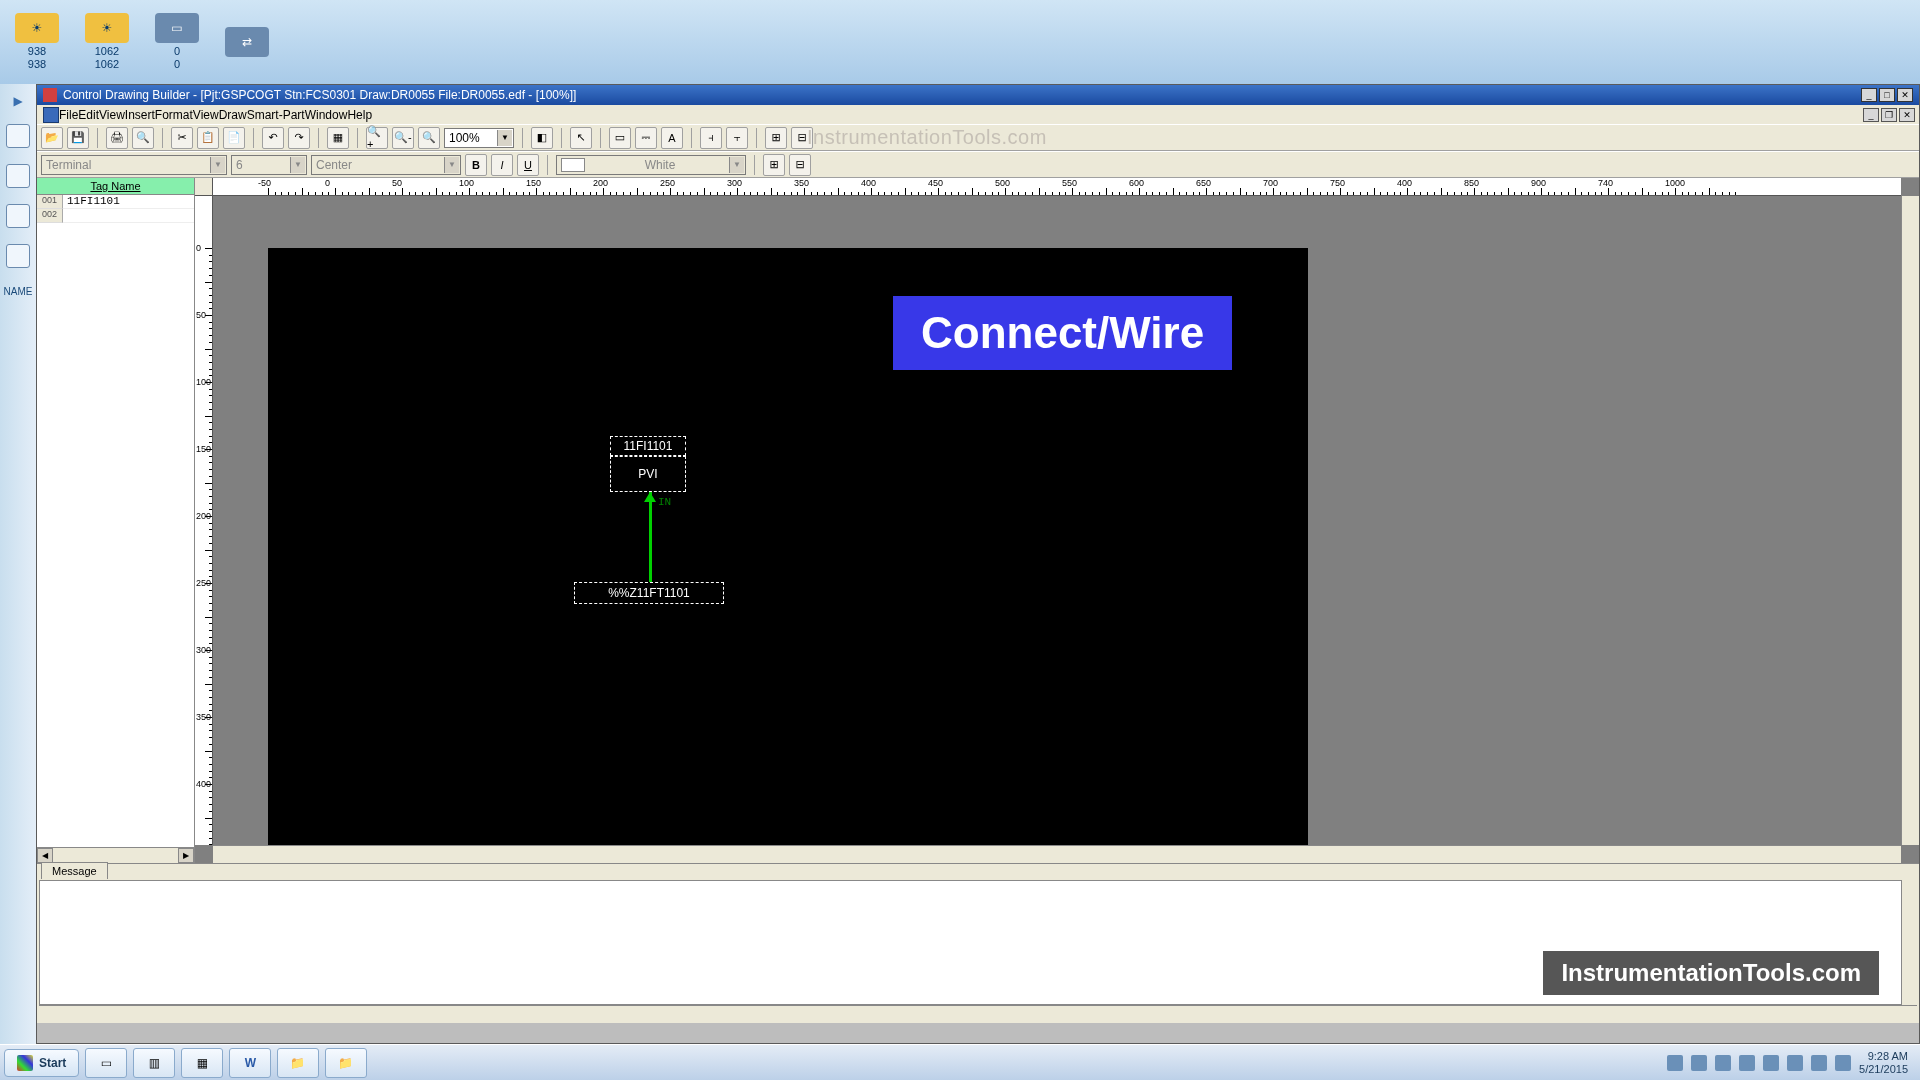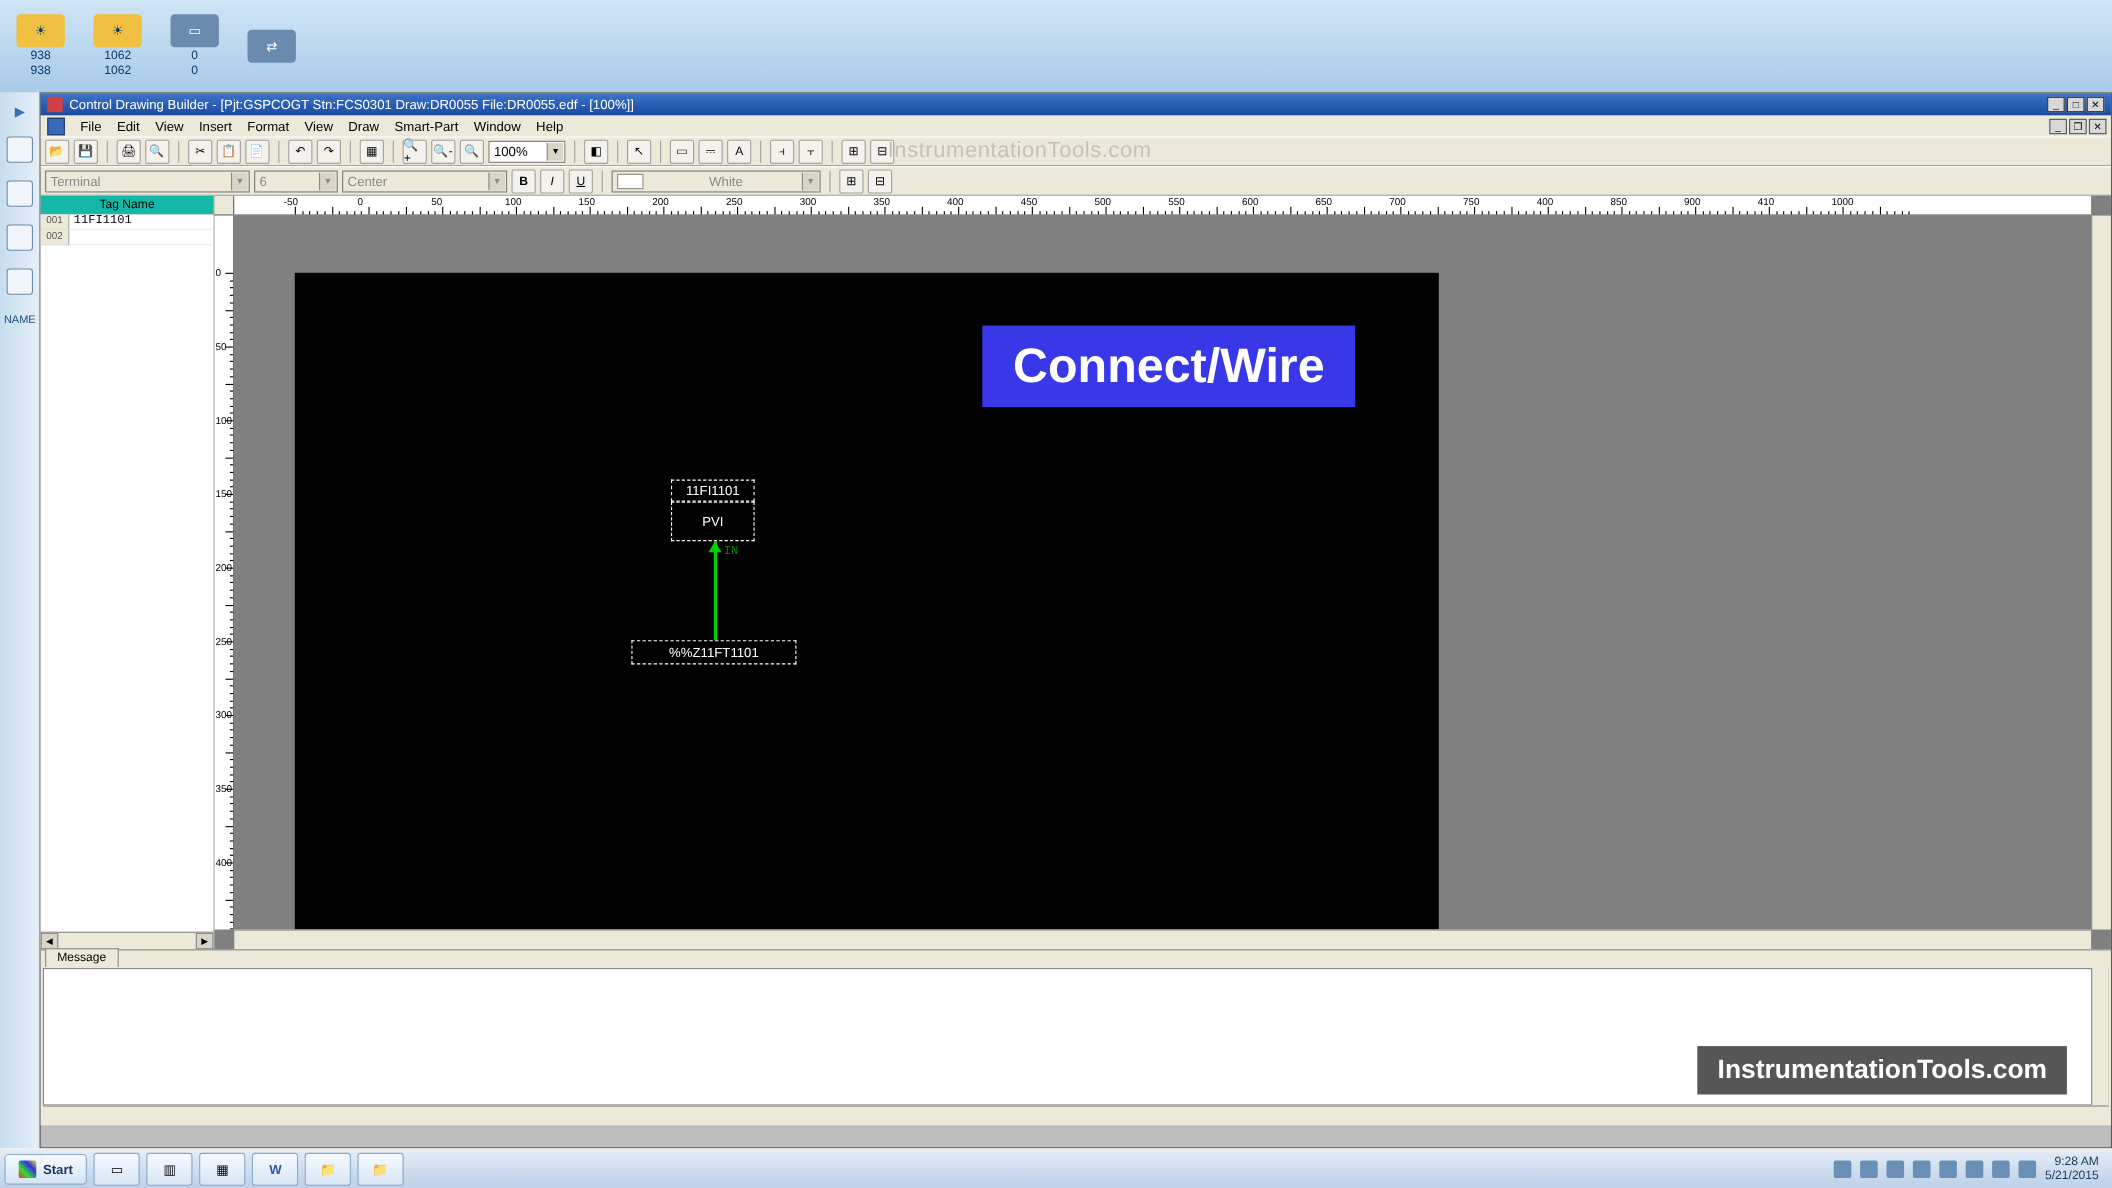--- a/index.html
+++ b/index.html
@@ -26,37 +26,37 @@
 
 .left-rail { position: absolute; left: 0; top: 84px; width: 36px; bottom: 36px; background: linear-gradient(to right, #c8deee, #e4eef8); display: flex; flex-direction: column; align-items: center; gap: 16px; padding-top: 10px; }
 .left-rail .rbtn { width: 24px; height: 24px; border: 1px solid #6a8aae; border-radius: 3px; background: #f0f6fc; }
 .left-rail .rlbl { font-size: 10px; color: #1a4a7a; margin-top: 2px; }
 
 
 .mdi-frame { position: absolute; left: 36px; top: 84px; right: 0; bottom: 36px; background: #bdbdbd; border: 1px solid #5a5a5a; }
 .mdi-title { height: 20px; background: linear-gradient(to bottom, #3c74c8, #1a4aa0); color: #fff; font-size: 12px; display: flex; align-items: center; padding: 0 6px; justify-content: space-between; }
 .mdi-title .tbtns { display: flex; gap: 2px; }
 .mdi-title .tbtn { width: 16px; height: 14px; background: #d8d8d8; border: 1px solid #333; font-size: 9px; display: flex; align-items: center; justify-content: center; color: #000; }
-.menu-bar { height: 19px; background: #ece9d8; display: flex; align-items: center; padding: 0 6px; font-size: 12px; gap: 14px; position: relative; }
+.menu-bar { height: 19px; background: #ece9d8; display: flex; align-items: center; padding: 0 6px; font-size: 12px; position: relative; }
 .menu-bar .doc-tbtns { position: absolute; right: 4px; display: flex; gap: 2px; }
 .menu-bar .doc-tbtns .tbtn { width: 16px; height: 14px; background: #d8d8d8; border: 1px solid #555; font-size: 9px; display: flex; align-items: center; justify-content: center; }
 .menu-bar .docicon { width: 16px; height: 16px; background: #3a6aba; border: 1px solid #1a3a70; }
 
 .toolbar-row { height: 27px; background: #ece9d8; border-top: 1px solid #fff; border-bottom: 1px solid #a0a0a0; display: flex; align-items: center; padding: 0 4px; gap: 4px; font-size: 12px; position: relative; }
 .tool-sep { width: 1px; height: 20px; background: #a0a0a0; margin: 0 4px; }
 .tbtn2 { width: 22px; height: 22px; border: 1px solid #a0a0a0; background: #f4f2ec; border-radius: 2px; display: flex; align-items: center; justify-content: center; font-size: 11px; }
 .combo { height: 20px; border: 1px solid #7a7a7a; background: #fff; font-size: 12px; padding: 0 4px; display: flex; align-items: center; justify-content: space-between; }
 .combo.dis { background: #ece9d8; color: #888; }
 .combo .arrow { width: 15px; height: 16px; background: #d8d4c8; border-left: 1px solid #888; display: flex; align-items: center; justify-content: center; font-size: 8px; margin-right: -3px; }
 .watermark { position: absolute; left: 770px; color: #c6c0b6; font-size: 20px; font-weight: 500; letter-spacing: 0.5px; }
 
 
 .workspace { position: absolute; top: 93px; left: 0; right: 0; bottom: 180px; display: flex; }
 .tag-panel { width: 158px; background: #fff; border-right: 1px solid #888; display: flex; flex-direction: column; }
-.tag-header { height: 17px; background: #14b8a6; border-bottom: 1px solid #888; font-size: 11px; text-align: center; display: flex; align-items: center; justify-content: center; }
+.tag-header { height: 17px; background: #86efac; border-bottom: 1px solid #888; font-size: 11px; text-align: center; display: flex; align-items: center; justify-content: center; text-decoration: underline; }
 .tag-table { flex: 1; background: #fff; overflow: auto; }
 .tag-row { display: flex; font-size: 11px; height: 14px; }
 .tag-row .rn { width: 26px; background: #ece9d8; border-right: 1px solid #aaa; border-bottom: 1px solid #ddd; text-align: center; font-size: 9px; color: #555; }
 .tag-row .tn { flex: 1; padding-left: 4px; border-bottom: 1px solid #eee; font-family: "Courier New", monospace; }
 .tag-scroll { height: 16px; background: #ece9d8; border-top: 1px solid #888; display: flex; }
 .tag-scroll .sbtn { width: 16px; border: 1px solid #888; background: #d8d4c8; font-size: 8px; display: flex; align-items: center; justify-content: center; }
 .tag-scroll .track { flex: 1; }
 
 
 .draw-area { flex: 1; position: relative; background: #808080; }
@@ -508,21 +508,21 @@
             <div style="position:absolute;left:13.4px;top:14px;width:1px;height:4px;background:#000"></div>
             <div style="position:absolute;left:20.1px;top:14px;width:1px;height:4px;background:#000"></div>
             <div style="position:absolute;left:26.8px;top:14px;width:1px;height:4px;background:#000"></div>
             <div style="position:absolute;left:33.5px;top:10px;width:1px;height:8px;background:#000"></div>
             <div style="position:absolute;left:40.2px;top:14px;width:1px;height:4px;background:#000"></div>
             <div style="position:absolute;left:46.9px;top:14px;width:1px;height:4px;background:#000"></div>
             <div style="position:absolute;left:53.6px;top:14px;width:1px;height:4px;background:#000"></div>
             <div style="position:absolute;left:60.300000000000004px;top:14px;width:1px;height:4px;background:#000"></div>
           </div>
           <div class="tick" style="left: 1395px;">
-            <span class="lbl">410</span>
+            <span class="lbl">740</span>
             <div style="position:absolute;left:0px;top:10px;width:1px;height:8px;background:#000"></div>
             <div style="position:absolute;left:6.7px;top:14px;width:1px;height:4px;background:#000"></div>
             <div style="position:absolute;left:13.4px;top:14px;width:1px;height:4px;background:#000"></div>
             <div style="position:absolute;left:20.1px;top:14px;width:1px;height:4px;background:#000"></div>
             <div style="position:absolute;left:26.8px;top:14px;width:1px;height:4px;background:#000"></div>
             <div style="position:absolute;left:33.5px;top:10px;width:1px;height:8px;background:#000"></div>
             <div style="position:absolute;left:40.2px;top:14px;width:1px;height:4px;background:#000"></div>
             <div style="position:absolute;left:46.9px;top:14px;width:1px;height:4px;background:#000"></div>
             <div style="position:absolute;left:53.6px;top:14px;width:1px;height:4px;background:#000"></div>
             <div style="position:absolute;left:60.300000000000004px;top:14px;width:1px;height:4px;background:#000"></div>

